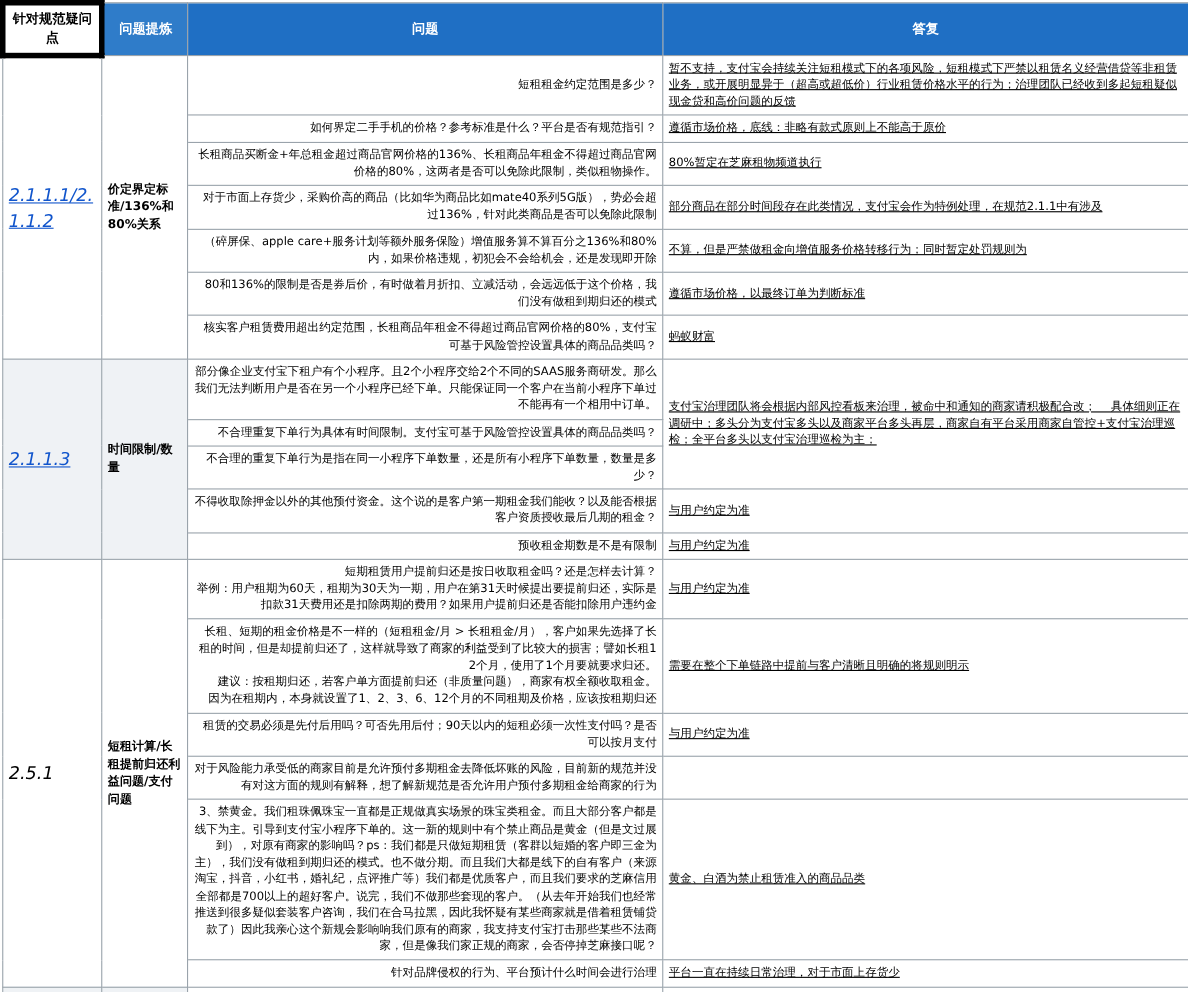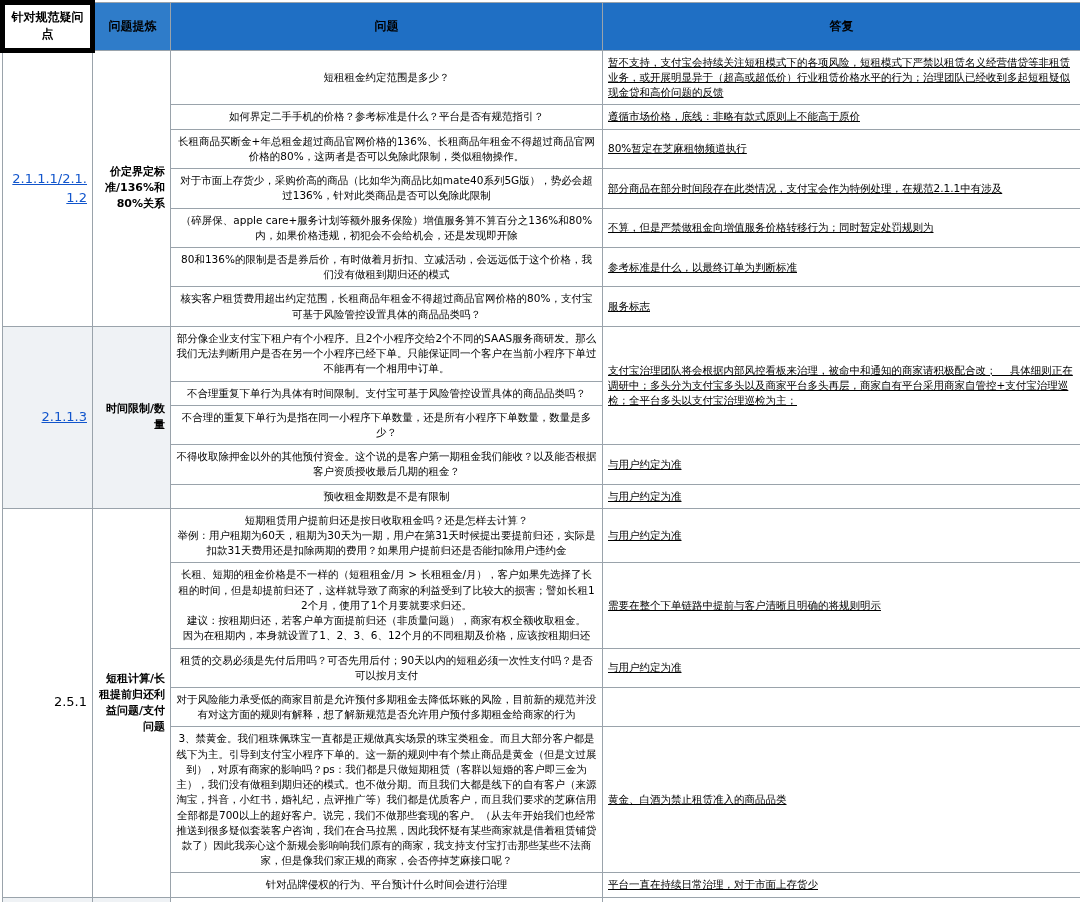--- a/index.html
+++ b/index.html
@@ -21,57 +21,58 @@
   }
   table.sheet td, table.sheet th {
     border: 1px solid #9aa3ab;
     vertical-align: middle;
     padding: 4px 5px;
     line-height: 1.45;
     word-break: break-all;
   }
   thead th {
     background: #1f6fc4;
-    color: #000000;
+    color: #ffffff;
     font-weight: bold;
     font-size: 12px;
     text-align: center;
     height: 20px;
     padding: 3px 4px;
     border: 1px solid #3c6fa5;
   }
   thead th.c0 { background: #ffffff; color: #000000; border: 5px solid #000000; }
   thead th.c1 { background: #2f7cc9; }
   col.c0 { width: 90px; }
   col.c1 { width: 78px; }
   col.c2 { width: 432px; }
   col.c3 { width: 478px; }
 
   td.cat {
-    text-align: right;
-    font-size: 13px;
-    vertical-align: middle;
+    text-align: left;
+    font-size: 16px;
+    vertical-align: middle;
+    font-style: italic;
   }
   td.cat .link {
     color: #1155cc;
     text-decoration: underline;
     cursor: pointer;
   }
   td.cat .plain {
     color: #000000;
   }
   td.topic {
-    text-align: right;
+    text-align: left;
     font-weight: bold;
     font-size: 11px;
     vertical-align: middle;
     line-height: 1.5;
   }
   td.q {
-    text-align: center;
+    text-align: right;
     vertical-align: middle;
     font-size: 10.5px;
   }
   td.a {
     text-align: left;
     vertical-align: middle;
     font-size: 10.5px;
     text-decoration: underline;
   }
   td.shaded-cat, td.shaded-topic {
@@ -140,29 +141,29 @@
         </td>
         <td class="a">
           <div class="pre">不算，但是严禁做租金向增值服务价格转移行为；同时暂定处罚规则为</div>
         </td>
       </tr>
       <tr>
         <td class="q">
           <div class="pre">80和136%的限制是否是券后价，有时做着月折扣、立减活动，会远远低于这个价格，我们没有做租到期归还的模式</div>
         </td>
         <td class="a">
-          <div class="pre">参考标准是什么，以最终订单为判断标准</div>
+          <div class="pre">遵循市场价格，以最终订单为判断标准</div>
         </td>
       </tr>
       <tr>
         <td class="q">
           <div class="pre">核实客户租赁费用超出约定范围，长租商品年租金不得超过商品官网价格的80%，支付宝可基于风险管控设置具体的商品品类吗？</div>
         </td>
         <td class="a">
-          <div class="pre">服务标志</div>
+          <div class="pre">蚂蚁财富</div>
         </td>
       </tr>
       <tr>
         <td class="cat shaded-cat" rowspan="5"><span class="link">2.1.1.3</span></td>
         <td class="topic shaded-topic" rowspan="5">时间限制/数量</td>
         <td class="q">
           <div class="pre">部分像企业支付宝下租户有个小程序。且2个小程序交给2个不同的SAAS服务商研发。那么我们无法判断用户是否在另一个小程序已经下单。只能保证同一个客户在当前小程序下单过不能再有一个相用中订单。</div>
         </td>
         <td class="a" rowspan="3">
           <div class="pre">支付宝治理团队将会根据内部风控看板来治理，被命中和通知的商家请积极配合改；    具体细则正在调研中；多头分为支付宝多头以及商家平台多头再层，商家自有平台采用商家自管控+支付宝治理巡检；全平台多头以支付宝治理巡检为主；</div>

